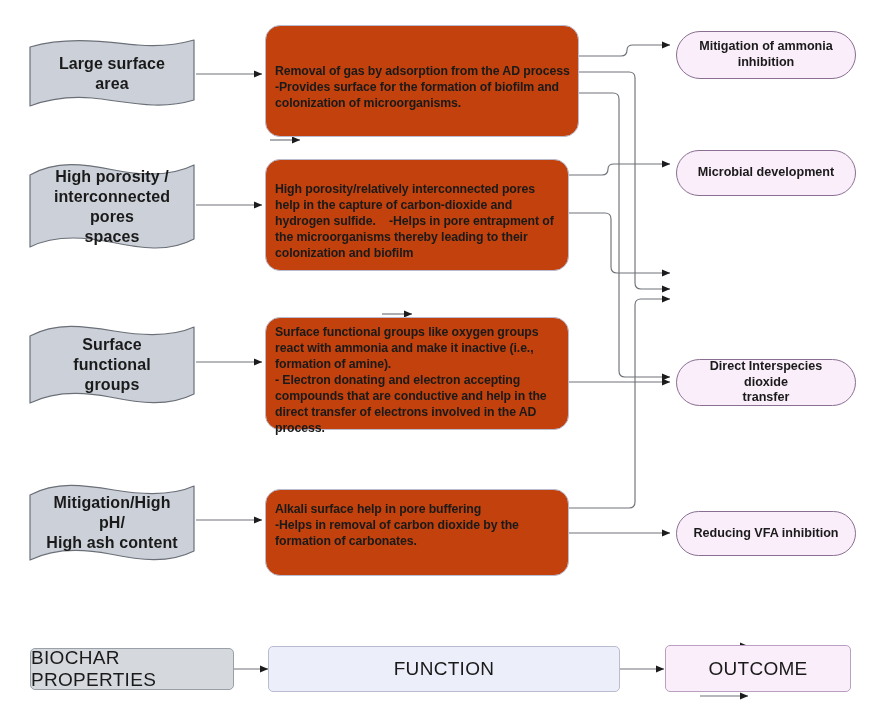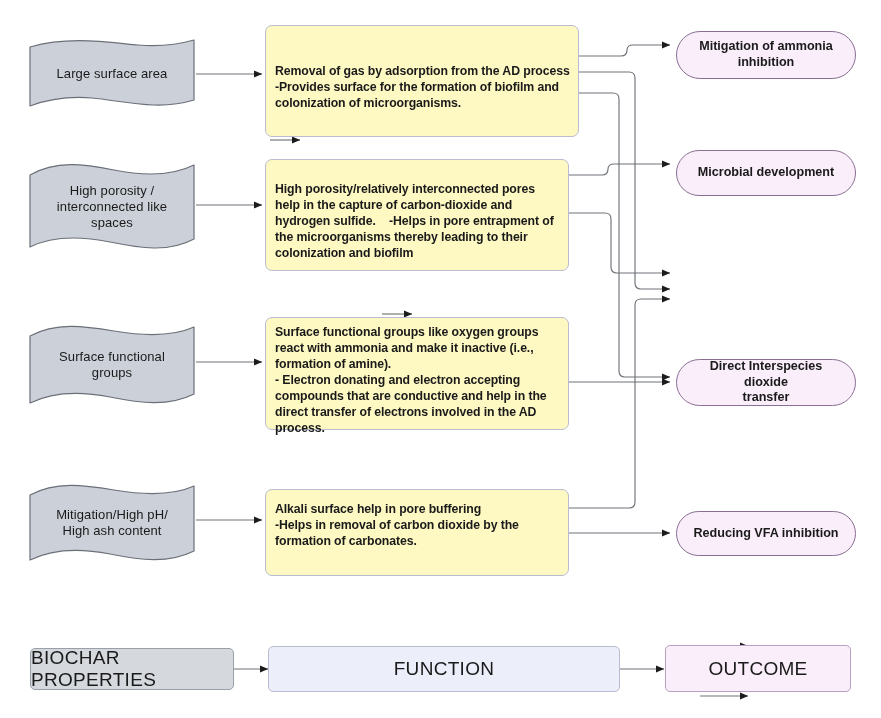--- a/index.html
+++ b/index.html
@@ -10,27 +10,27 @@
   }
   #canvas{position:absolute;inset:0;width:881px;height:718px;}
   svg.wires{position:absolute;left:0;top:0;width:881px;height:718px;pointer-events:none;}
 
   
   .prop{position:absolute;}
   .prop svg{position:absolute;left:0;top:0;}
   .prop .lbl{
     position:absolute;left:0;top:0;width:100%;height:100%;
     display:flex;align-items:center;justify-content:center;text-align:center;
-    font-size:13px;font-weight:normal;line-height:1.25;
+    font-size:16px;font-weight:bold;line-height:1.25;
     padding:0 14px;box-sizing:border-box;letter-spacing:.1px;
   }
 
   
   .fbox{
-    position:absolute;background:#fef9c3;border:1px solid #b9bcd0;border-radius:7px;
+    position:absolute;background:#c2410c;border:1px solid #b9bcd0;border-radius:15px;
     box-sizing:border-box;
   }
   .fbox .txt{
     position:absolute;left:9px;right:8px;
     font-size:12.3px;font-weight:bold;line-height:1.30;white-space:pre-wrap;
     letter-spacing:-0.1px;
   }
 
   
   .pill{
@@ -94,21 +94,21 @@
     </svg>
     <div class="lbl">Large surface area</div>
   </div>
 
   <div class="prop" style="left:28px;top:163px;width:168px;height:88px;">
     <svg width="168" height="88" viewBox="0 0 168 88" xmlns="http://www.w3.org/2000/svg">
       <path d="M2,12 C28,-3 56,1 86,7 C116,13 144,13 166,2 L166,76
                C140,90 112,85 82,79 C52,73 24,73 2,84 Z" fill="#ccd1d9" stroke="#6b7078" stroke-width="1.2" stroke-linejoin="round"></path>
     </svg>
     <div class="lbl" style="white-space:pre-line;">High porosity /
-interconnected like
+interconnected pores
 spaces</div>
   </div>
 
   <div class="prop" style="left:28px;top:325px;width:168px;height:80px;">
     <svg width="168" height="80" viewBox="0 0 168 80" xmlns="http://www.w3.org/2000/svg">
       <path d="M2,11 C28,-3 56,1 86,6 C116,11 144,12 166,2 L166,69
                C140,82 112,78 82,72 C52,66 24,67 2,78 Z" fill="#ccd1d9" stroke="#6b7078" stroke-width="1.2" stroke-linejoin="round"></path>
     </svg>
     <div class="lbl" style="white-space:pre-line;text-align:center;">Surface functional
 groups</div>

